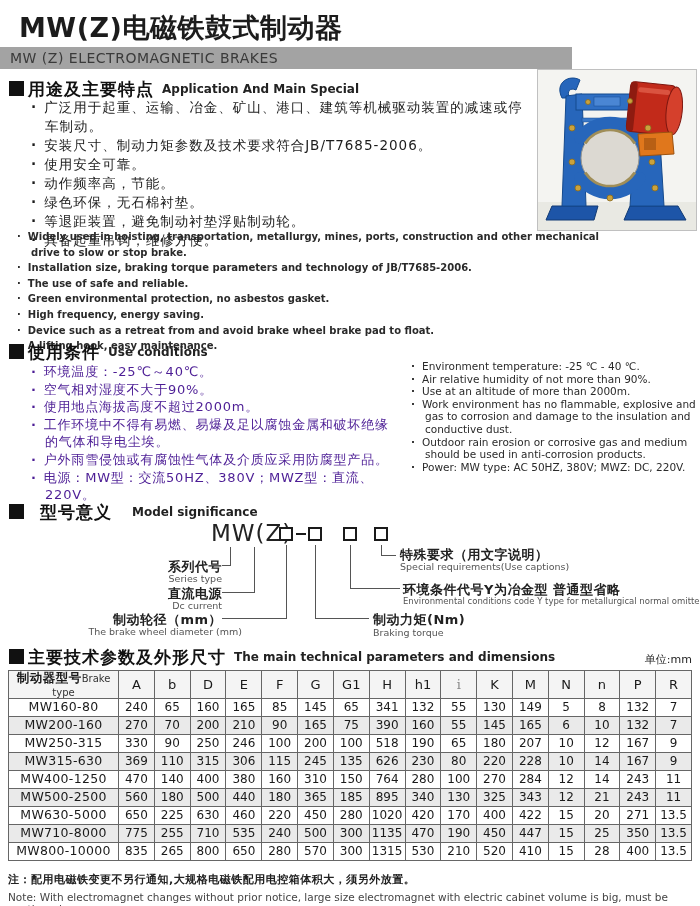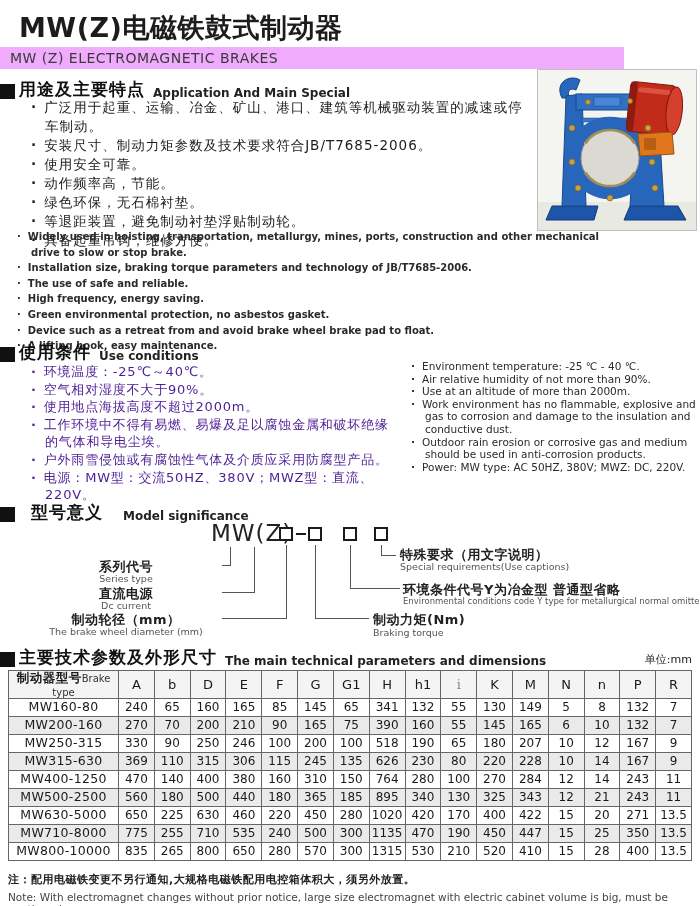--- a/index.html
+++ b/index.html
@@ -1,23 +1,23 @@
 <!DOCTYPE html>
 <html><head>
 <meta charset="utf-8">
 <style>
   * { margin:0; padding:0; box-sizing:border-box; }
   body { background:#fff; font-family:"DejaVu Sans", sans-serif; }
   .page { position:relative; width:700px; height:906px; background:#ffffff; overflow:hidden; color:#1a1a1a; }
 
   .title { position:absolute; left:10px; top:10px; font-size:27px; font-weight:bold; letter-spacing:0.5px; color:#1c1c1c;margin-left:9px; }
-  .subtitle-bar { position:absolute; left:0; top:47px; width:624px; height:22px; background:#f0abfc; display:flex; align-items:center; }
+  .subtitle-bar { position:absolute; left:0; top:47px; width:572px; height:22px; background:#a3a3a3; display:flex; align-items:center; }
   .subtitle-bar span { margin-left:10px; font-size:14px; color:#3a3a3a; letter-spacing:0.5px; }
 
-  .sec-heading { position:absolute; left:0; display:flex; align-items:flex-end; }
+  .sec-heading { position:absolute; left:9px; display:flex; align-items:center; }
   .marker { width:15px; height:15px; background:#111; margin-right:4px; margin-bottom:2px; }
   .sec-zh { font-size:17px; font-weight:bold; letter-spacing:1px; color:#111; }
   .sec-en { font-size:12px; font-weight:bold; margin-left:8px; margin-bottom:1px; color:#222; }
   .sec-f { top:78px; } .sec-c { top:341px; } .sec-m { top:501px;gap:12px; } .sec-t { top:646px; }
 
   .list { position:absolute; }
   .b-item { padding-left:14px; text-indent:-14px;margin-left:7px; }
   .b-item::before { content:"\00B7"; font-weight:bold; margin-right:7px; }
   .features-zh { left:24px; top:98px; width:512px; }
   .zh-f { font-size:13.5px; line-height:19px; letter-spacing:1px; color:#1c1c1c; }
@@ -32,21 +32,21 @@
 
   .diagram { position:absolute; left:0; top:520px; width:700px; height:132px; }
   .mw { position:absolute; left:211px; top:0; font-size:23px; letter-spacing:1px; color:#222; }
   .mbox { position:absolute; top:7px; width:14px; height:14px; border:2px solid #1a1a1a; background:#fff; }
   .dash { position:absolute; top:13px; left:296px; width:10px; height:2px; background:#1a1a1a; }
   .hline, .vline { position:absolute; background:#555; }
   .hline { height:1px; } .vline { width:1px; }
   .dlab { position:absolute; white-space:nowrap; }
   .dlab.zh { font-size:13px; font-weight:bold; color:#222; letter-spacing:0.5px; }
   .dlab.en { font-size:9.5px; color:#555; }
-  .ra { text-align:center; white-space:normal; }
+  .ra { text-align:right; white-space:normal; }
 
   .unit { position:absolute; right:8px; top:652px; font-size:11px; color:#222; }
 
   table.dims { position:absolute; left:8px; top:670px; width:684px; border-collapse:collapse; table-layout:fixed; border:1px solid #444; }
   table.dims th, table.dims td { border:1px solid #666; text-align:center; vertical-align:middle; height:18px; padding:0; font-weight:normal; font-size:12px; color:#1a1a1a; line-height:1; }
   table.dims thead th { height:20px; background:#f4f4f4; font-size:13px; }
   table.dims thead th.muted { color:#888; font-family:"DejaVu Serif", serif; }
   table.dims col.first { width:110px; }
   .brake-type-zh { font-size:12.5px; font-weight:bold; letter-spacing:0.5px; }
   .brake-type-en { font-size:10px; color:#333; }
@@ -77,22 +77,22 @@
       <div class="b-item zh-f">使用安全可靠。</div>
       <div class="b-item zh-f">动作频率高，节能。</div>
       <div class="b-item zh-f">绿色环保，无石棉衬垫。</div>
       <div class="b-item zh-f">等退距装置，避免制动衬垫浮贴制动轮。</div>
       <div class="b-item zh-f">具备起重吊钩，维修方便。</div>
     </div>
   <div class="list features-en">
       <div class="b-item en-f">Widely used in hoisting, transportation, metallurgy, mines, ports, construction and other mechanical drive to slow or stop brake.</div>
       <div class="b-item en-f">Installation size, braking torque parameters and technology of JB/T7685-2006.</div>
       <div class="b-item en-f">The use of safe and reliable.</div>
+      <div class="b-item en-f">Green environmental protection, no asbestos gasket.</div>
       <div class="b-item en-f">High frequency, energy saving.</div>
-      <div class="b-item en-f">Green environmental protection, no asbestos gasket.</div>
       <div class="b-item en-f">Device such as a retreat from and avoid brake wheel brake pad to float.</div>
       <div class="b-item en-f">A lifting hook, easy maintenance.</div>
     </div>
 
   <div class="product-box">
     <svg width="158" height="160" viewBox="0 0 158 160">
       <rect x="0" y="0" width="158" height="160" fill="#f4f4f1"></rect>
       <rect x="0" y="132" width="158" height="28" fill="#e9e9e3"></rect>
 
       <polygon points="14,136 60,136 56,150 8,150" fill="#1d55a8" stroke="#123a74" stroke-width="1"></polygon>

